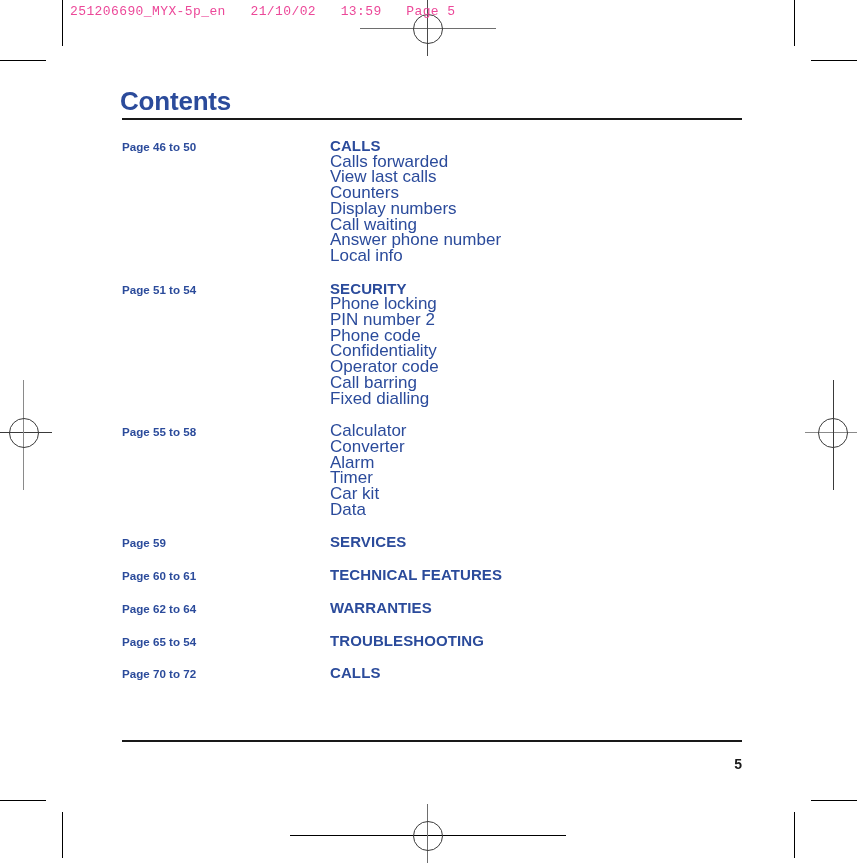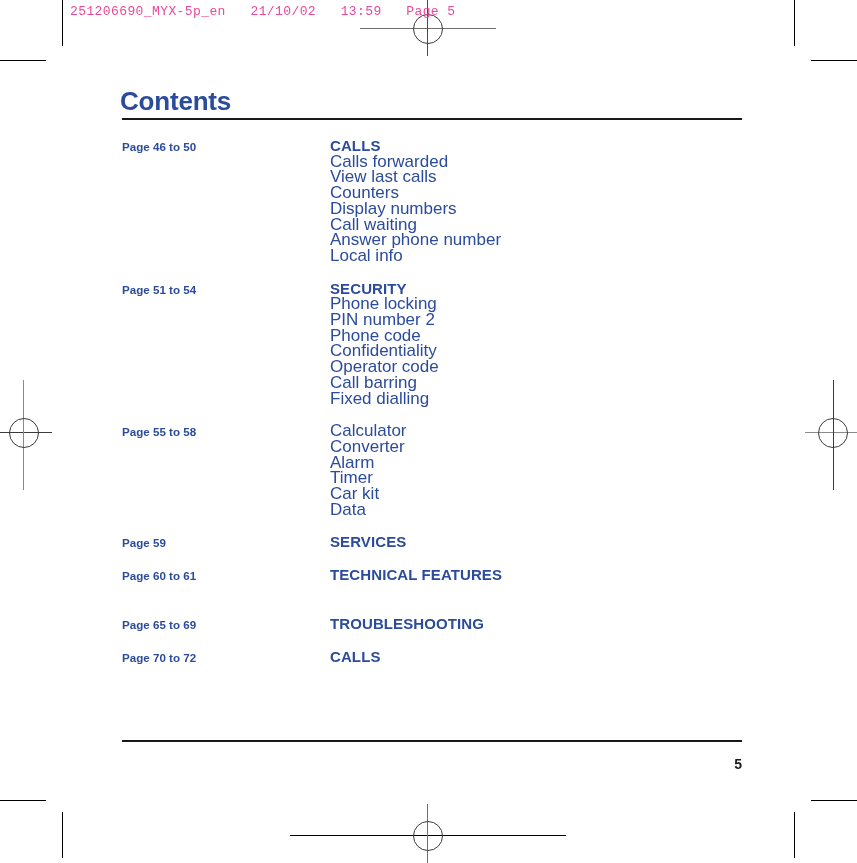--- a/index.html
+++ b/index.html
@@ -248,23 +248,29 @@
         </div>
       </div>
       <div class="gap-line"></div>
       <div class="toc-row">
         <div class="toc-pages">Page 60 to 61</div>
         <div class="toc-body">
           <div class="toc-heading">TECHNICAL FEATURES</div>
         </div>
       </div>
       <div class="gap-line"></div>
-      <div class="gap-line"></div>
-      <div class="toc-row">
-        <div class="toc-pages">Page 65 to 69</div>
+      <div class="toc-row">
+        <div class="toc-pages">Page 62 to 64</div>
+        <div class="toc-body">
+          <div class="toc-heading">WARRANTIES</div>
+        </div>
+      </div>
+      <div class="gap-line"></div>
+      <div class="toc-row">
+        <div class="toc-pages">Page 65 to 54</div>
         <div class="toc-body">
           <div class="toc-heading">TROUBLESHOOTING</div>
         </div>
       </div>
       <div class="gap-line"></div>
       <div class="toc-row">
         <div class="toc-pages">Page 70 to 72</div>
         <div class="toc-body">
           <div class="toc-heading">CALLS</div>
         </div>

